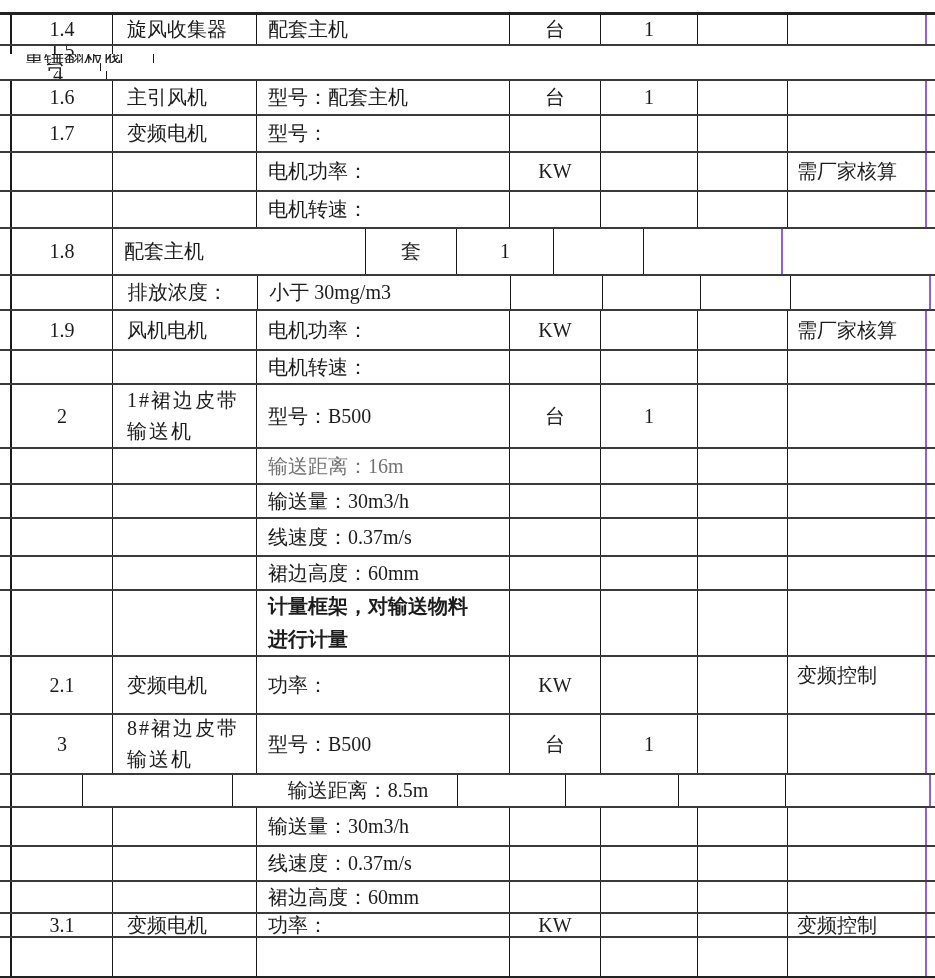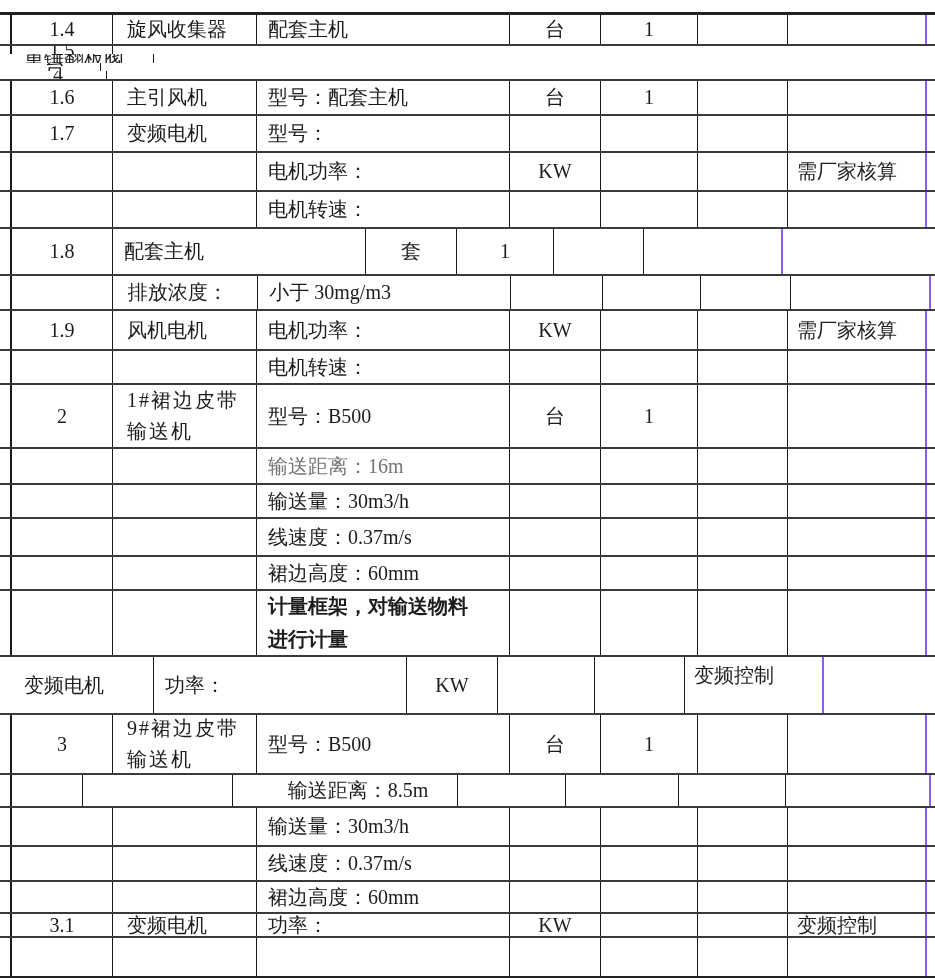--- a/index.html
+++ b/index.html
@@ -201,30 +201,31 @@
     <div class="cell c0"></div>
     <div class="cell c1"></div>
     <div class="cell c2">计量框架，对输送物料
 进行计量</div>
     <div class="cell c3"></div>
     <div class="cell c4"></div>
     <div class="cell c5"></div>
     <div class="cell c6"></div>
   </div>
       <div class="row remark_top" style="height: 58px;">
+    <div class="cell c0">2.1</div>
     <div class="cell c1">变频电机</div>
     <div class="cell c2">功率：</div>
     <div class="cell c3">KW</div>
     <div class="cell c4"></div>
     <div class="cell c5"></div>
     <div class="cell c6">变频控制</div>
   </div>
       <div class="row name_wrap" style="height: 60px;">
     <div class="cell c0">3</div>
-    <div class="cell c1">9#裙边皮带
+    <div class="cell c1">8#裙边皮带
 输送机</div>
     <div class="cell c2">型号：B500</div>
     <div class="cell c3">台</div>
     <div class="cell c4">1</div>
     <div class="cell c5"></div>
     <div class="cell c6"></div>
   </div>
       <div class="row" style="height: 33px; gap: 44px;">
     <div class="cell c0"></div>
     <div class="cell c1"></div>

